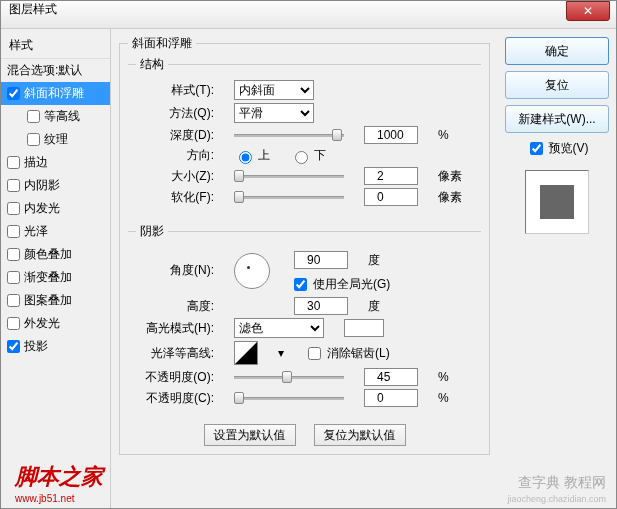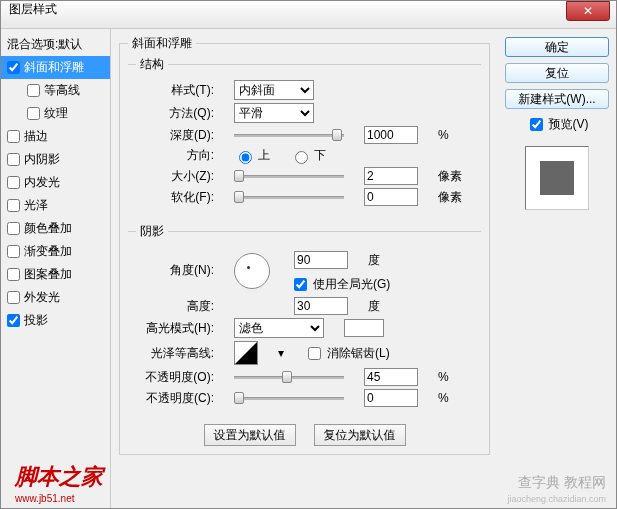--- a/index.html
+++ b/index.html
@@ -10,28 +10,28 @@
 .close-btn { width: 44px; height: 20px; background: linear-gradient(#e07070,#c03030); border: 1px solid #802020; border-radius: 0 0 3px 3px; color: #fff; display: flex; align-items: center; justify-content: center; margin-right: 6px; cursor: pointer; }
 .body { display: flex; height: calc(100% - 28px); }
 .sidebar { width: 110px; border-right: 1px solid #ccc; padding: 4px 0; }
 .sidebar-header { padding: 4px 8px; border-bottom: 1px solid #ddd; }
 .side-item { display: flex; align-items: center; padding: 3px 6px; gap: 4px; cursor: pointer; }
 .side-item.selected { background: #3399ff; color: #fff; }
 .side-item.indent { padding-left: 26px; }
 .side-item input[type=checkbox] { margin: 0; }
 .main { flex: 1; padding: 6px 8px; overflow: hidden; }
 .right { width: 118px; padding: 8px 6px; display: flex; flex-direction: column; gap: 6px; align-items: center; }
-.btn { width: 104px; height: 20px; background: linear-gradient(#fafeff,#dceefb); border: 1px solid #8ab4d8; border-radius: 3px; cursor: pointer; }
+.btn { width: 104px; height: 28px; background: linear-gradient(#fafeff,#dceefb); border: 1px solid #8ab4d8; border-radius: 3px; cursor: pointer; }
 .btn.primary { border-color: #4a90d0; }
 fieldset { border: 1px solid #ccc; margin: 0 0 6px 0; padding: 4px 8px 8px 8px; }
 legend { padding: 0 4px; }
 .row { display: flex; align-items: center; margin: 3px 0; gap: 20px; }
 .row label.lbl { width: 78px; text-align: right; }
 select { height: 20px; border: 1px solid #888; background: #fff; }
-input[type=text].num { width: 54px; height: 18px; border: 1px solid #888; text-align: left; padding: 0 2px; }
+input[type=text].num { width: 54px; height: 18px; border: 1px solid #888; text-align: left; padding: 0 12px; }
 .slider { flex: 1; max-width: 110px; height: 14px; position: relative; }
 .slider::before { content: ""; position: absolute; top: 6px; left: 0; right: 0; height: 2px; background: #bbb; border-top: 1px solid #999; }
 .slider .thumb { position: absolute; top: 1px; width: 10px; height: 12px; background: linear-gradient(#fff,#ccc); border: 1px solid #888; border-radius: 2px; }
 .preview-box { width: 64px; height: 64px; border: 1px inset #ccc; background: #fff; display: flex; align-items: center; justify-content: center; margin-top: 6px; }
 .preview-inner { width: 34px; height: 34px; background: #666; }
 .angle-ctrl { width: 36px; height: 36px; border: 1px solid #888; border-radius: 50%; background: #fff; position: relative; }
 .angle-ctrl::after { content: ""; position: absolute; width: 3px; height: 3px; background: #333; border-radius: 50%; left: 12px; top: 12px; }
 .swatch { width: 40px; height: 18px; border: 1px solid #888; }
 .grad-swatch { width: 24px; height: 24px; border: 1px solid #888; background: linear-gradient(135deg,#fff 0%,#fff 49%,#000 51%,#000 100%); }
 .checkbox-row { display: flex; align-items: center; gap: 3px; }
@@ -47,20 +47,21 @@
 
 <div class="dialog">
   <div class="titlebar">
     <span class="titlebar-text">图层样式</span>
     <div class="close-btn">
         <span>✕</span>
       </div>
   </div>
   <div class="body">
     <div class="sidebar">
+      <div class="sidebar-header">样式</div>
       <div class="side-item">
           <span>混合选项:默认</span>
         </div>
       <div id="side-list">
           <div class="side-item selected">
             <input type="checkbox" checked="" style="">
             <span>斜面和浮雕</span>
           </div>
           <div class="side-item indent">
             <input type="checkbox" style="">

